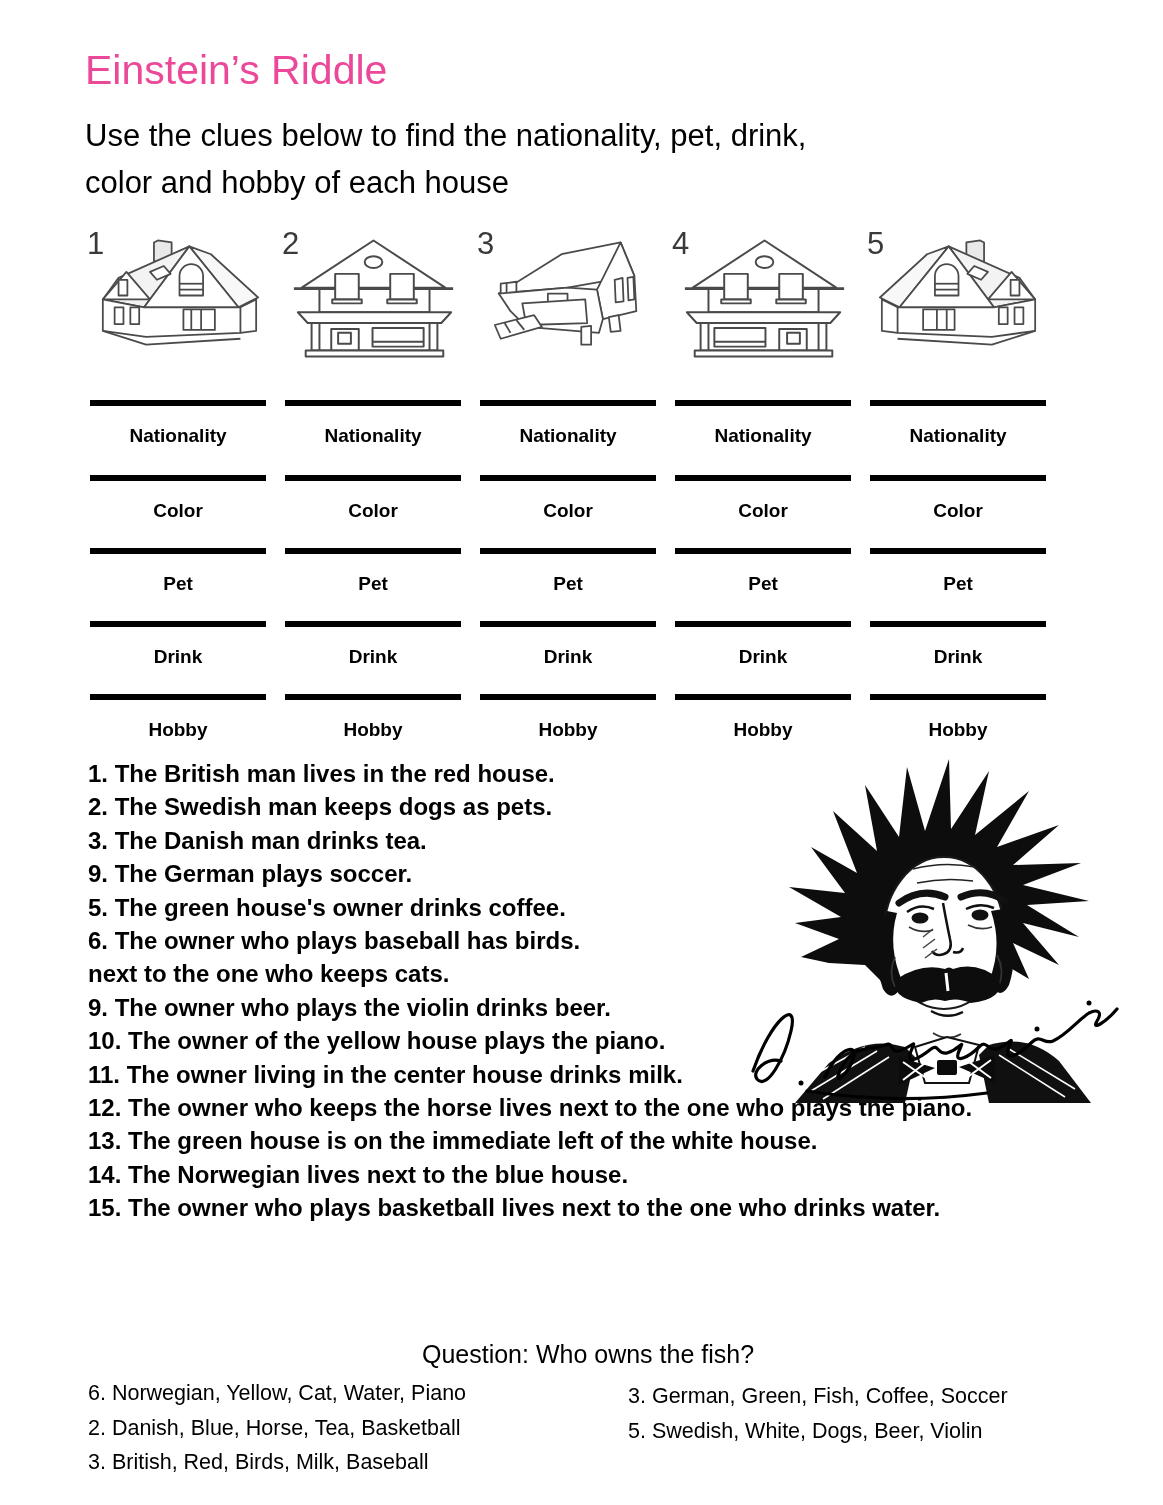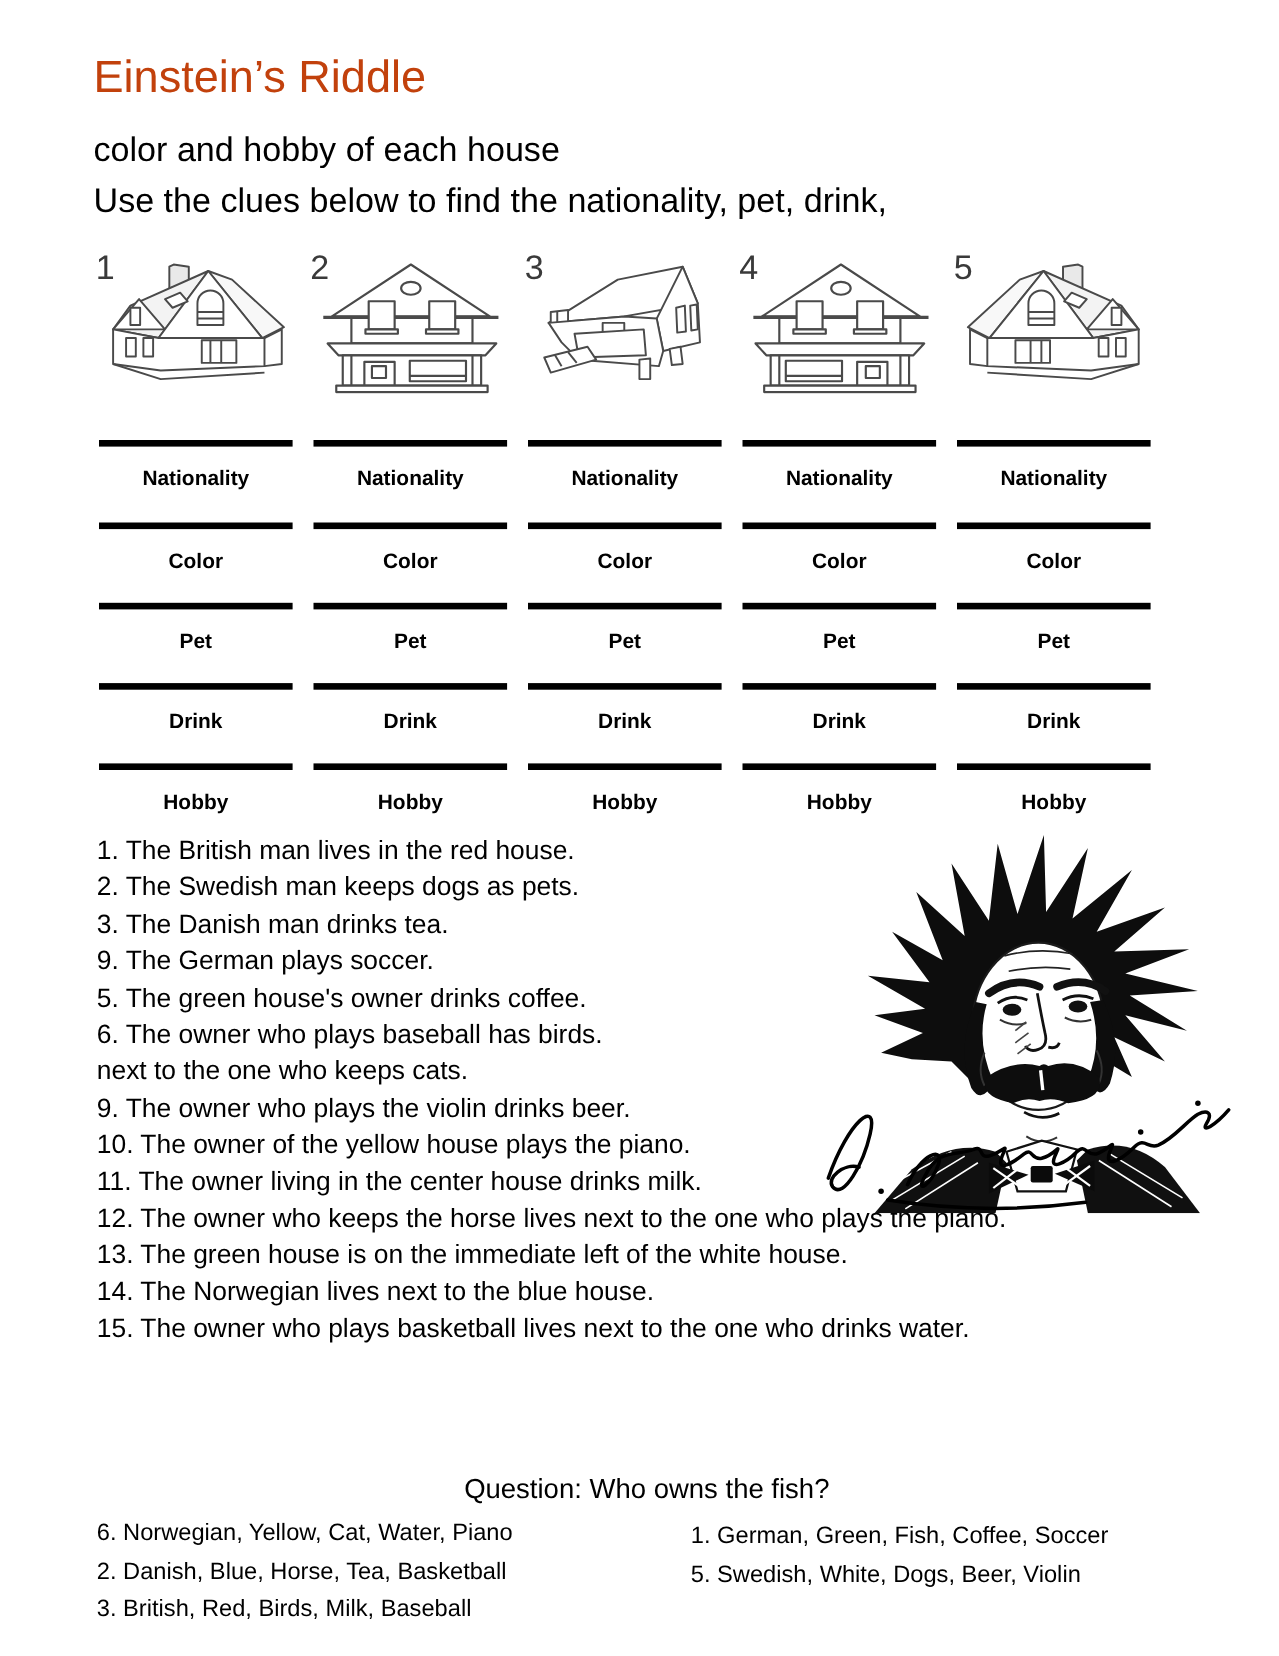--- a/index.html
+++ b/index.html
@@ -8,21 +8,21 @@
   .title{position:absolute;left:85px;top:47px;font-size:41px;font-weight:normal;margin:0;}
   .subtitle{position:absolute;left:85px;top:112px;font-size:31px;line-height:47px;font-weight:normal;}
   .houses-row{position:absolute;left:85px;top:224px;display:grid;grid-template-columns:repeat(5,176px);column-gap:19px;}
   .house-cell{position:relative;height:150px;}
   .house-num{position:absolute;left:2px;top:2px;font-size:31px;color:#3a3a3a;}
   .house-art{position:absolute;left:8px;top:10px;width:172px;height:124px;}
   .fields-grid{position:absolute;left:90px;top:400px;display:grid;grid-template-columns:repeat(5,176px);column-gap:19px;}
   .field{height:67px;border-top:6px solid #000;box-sizing:content-box;}
   .field.tall{height:69px;}
   .flabel{text-align:center;font-weight:bold;font-size:19px;padding-top:19px;}
-  .clues{position:absolute;left:88px;top:757px;}
+  .clues{position:absolute;left:88px;top:757px;font-weight:bold;}
   .clue{font-size:24px;line-height:33.4px;white-space:pre;}
   .portrait{position:absolute;left:737px;top:751px;width:409px;height:352px;}
   .question{position:absolute;left:88px;top:1340px;width:1000px;text-align:center;font-size:25px;}
   .answers{position:absolute;left:88px;top:1376px;font-size:21.5px;}
   .ans-col{position:absolute;top:0;}
   .ans-col.left{left:0;}
   .ans-col.right{left:540px;top:3px;}
   .ans-line{line-height:34.5px;white-space:pre;}
   .defs-holder{position:absolute;width:0;height:0;overflow:hidden;}
 </style>
@@ -84,25 +84,25 @@
         <polygon points="40,70 104,66 106,90 44,92"></polygon>
         <polygon points="12,92 52,82 60,94 18,106"></polygon>
         <line x1="22" y1="90" x2="28" y2="100"></line>
         <line x1="34" y1="87" x2="42" y2="97"></line>
         <polygon points="100,94 110,93 110,112 100,112"></polygon>
         <polygon points="128,84 138,82 140,98 130,99"></polygon>
       </g>
     </defs>
   </svg>
 
-  <h1 class="title" style="color:#c2410c">Einstein’s Riddle</h1>
+  <h1 class="title" style="color:#ec4899">Einstein’s Riddle</h1>
 
   <div class="subtitle">
+    <div>Use the clues below to find the nationality, pet, drink,</div>
     <div>color and hobby of each house</div>
-    <div>Use the clues below to find the nationality, pet, drink,</div>
   </div>
 
   <div class="houses-row">
     <div class="house-cell">
       <span class="house-num">1</span>
       <svg class="house-art" viewBox="0 0 175 125">
           <use href="#house-p"></use>
         </svg>
     </div>
     <div class="house-cell">
@@ -323,18 +323,18 @@
 
   <div class="question">Question: Who owns the fish?</div>
 
   <div class="answers">
     <div class="ans-col left">
       <div class="ans-line">6. Norwegian, Yellow, Cat, Water, Piano</div>
       <div class="ans-line">2. Danish, Blue, Horse, Tea, Basketball</div>
       <div class="ans-line">3. British, Red, Birds, Milk, Baseball</div>
     </div>
     <div class="ans-col right">
-      <div class="ans-line">1. German, Green, Fish, Coffee, Soccer</div>
+      <div class="ans-line">3. German, Green, Fish, Coffee, Soccer</div>
       <div class="ans-line">5. Swedish, White, Dogs, Beer, Violin</div>
     </div>
   </div>
 
 </div>
 
 </body></html>

